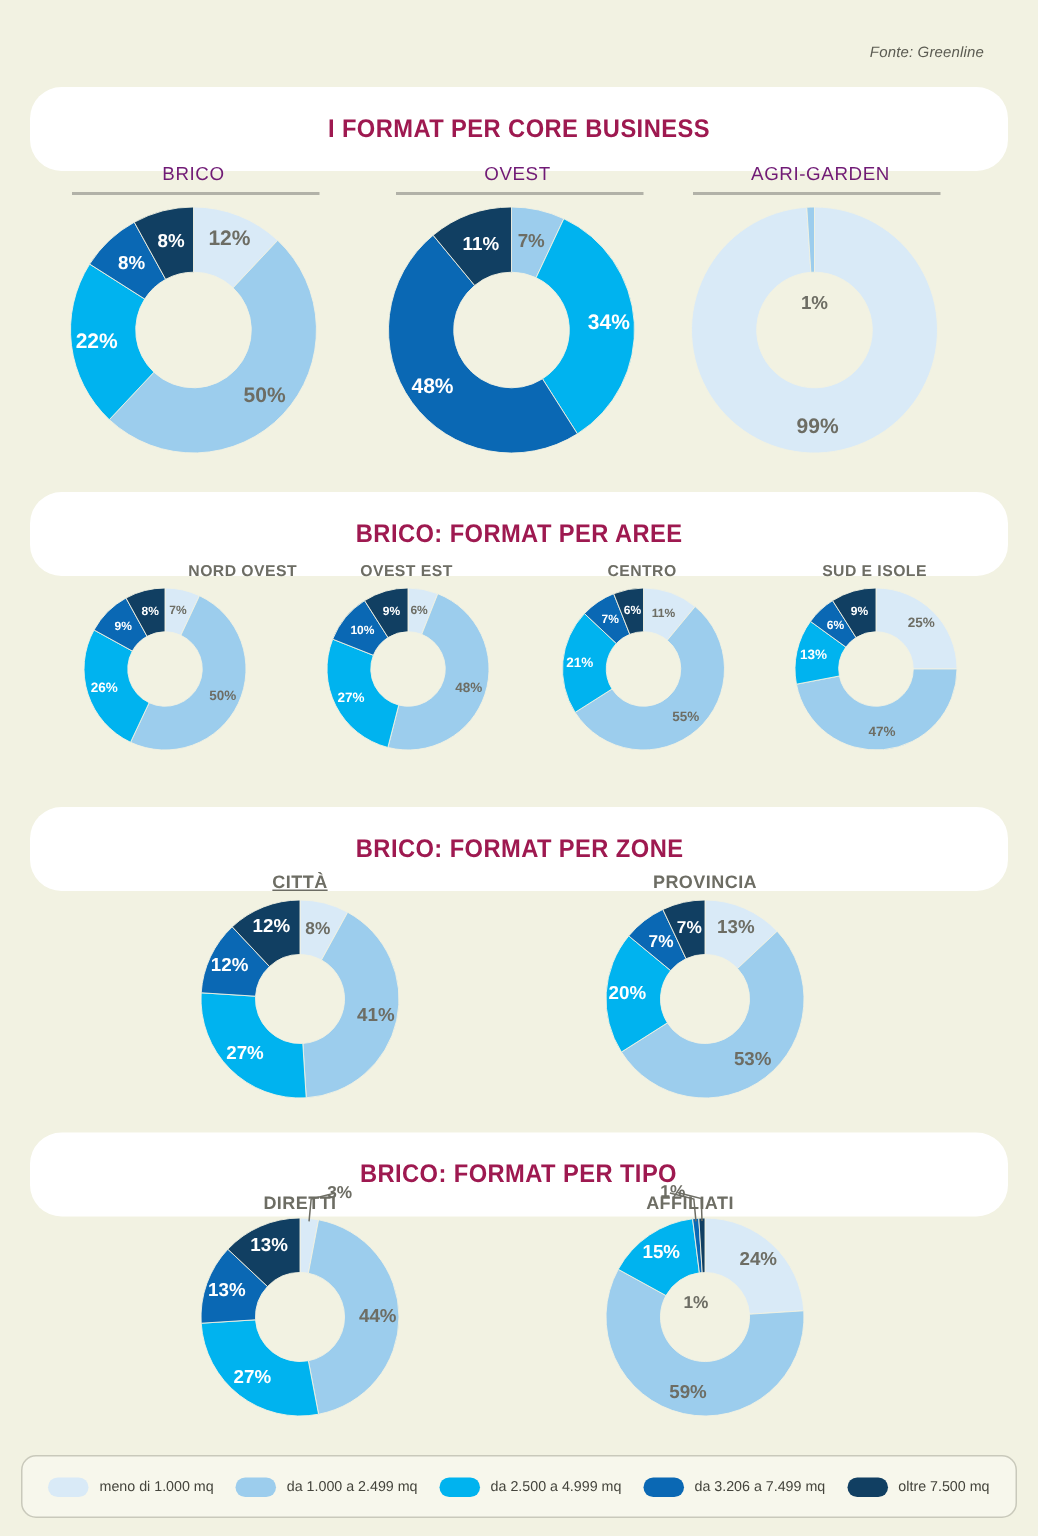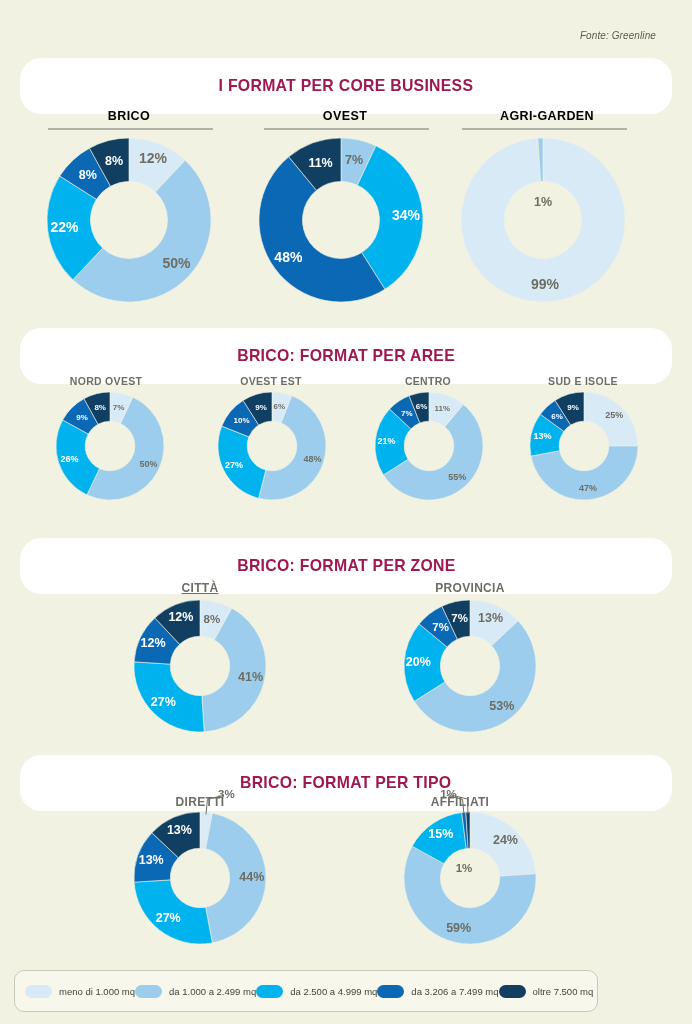--- a/index.html
+++ b/index.html
@@ -42,23 +42,23 @@
     letter-spacing: 0.3px;
     text-transform: uppercase;
     font-stretch: condensed;
     transform: scaleX(0.93);
   }
 
   
   .col-title {
     position: absolute;
     text-align: center;
-    color: #000000;
+    color: #701a75;
     font-size: 12.5px;
-    font-weight: bold;
+    font-weight: normal;
     letter-spacing: 0.4px;
   }
   .col-rule {
     position: absolute;
     height: 2px;
     background: #b2b2a8;
   }
 
   .sub-title {
     position: absolute;
@@ -83,21 +83,21 @@
     font-weight: bold;
     text-anchor: middle;
     dominant-baseline: middle;
   }
 
   
   .legend {
     position: absolute;
     left: 14px;
     bottom: 12px;
-    width: 584px;
+    width: 664px;
     height: 42px;
     background: #f7f7ec;
     border: 1.5px solid #c9c9bb;
     border-radius: 10px;
     display: flex;
     align-items: center;
     justify-content: space-around;
     padding: 0 10px;
   }
   .legend-item {
@@ -166,21 +166,21 @@
       <path d="M 110.85117739859625 34.16180826888173 A 82 82 0 0 1 115.99999999999999 34 L 116 77.46000000000001 A 38.54 38.54 0 0 0 113.58005337734023 77.53604988637441 Z" fill="#9ccded" stroke="#f2f2e2" stroke-width="0.6"></path>
       <text x="118.04328872448771" y="181.01850145572706" class="seg-label" fill="#6d6d64" font-size="14">99%</text>
       <text x="116" y="98.657" class="seg-label" text-anchor="middle" fill="#6d6d64" font-size="12.5">1%</text>
     </svg>
   </div>
 
 <div class="banner" style="top:328px">
   <span class="banner-title">BRICO: FORMAT PER AREE</span>
 </div>
 
-<div class="sub-title" style="top:375px; left:26px;  width:160px;">NORD OVEST</div>
+<div class="sub-title" style="top:375px; left:38px;  width:160px;text-align:right;">NORD OVEST</div>
 <div class="sub-title" style="top:375px; left:191px; width:160px;">OVEST EST</div>
 <div class="sub-title" style="top:375px; left:348px; width:160px;">CENTRO</div>
 <div class="sub-title" style="top:375px; left:503px; width:160px;">SUD E ISOLE</div>
 
 <div class="donut" id="donut-nord-ovest" style="top: 358px; left: 22px;">
     <svg width="176" height="176" viewBox="0 0 176 176">
       <path d="M 88 34 A 54 54 0 0 1 110.99208174451394 39.13933916683495 L 98.5763576024764 65.52409601674408 A 24.84 24.84 0 0 0 88 63.16 Z" fill="#d9eaf7" stroke="#f2f2e2" stroke-width="0.6"></path>
       <path d="M 110.99208174451394 39.13933916683495 A 54 54 0 0 1 65.00791825548609 136.86066083316507 L 77.42364239752361 110.47590398325593 A 24.84 24.84 0 0 0 98.5763576024764 65.52409601674408 Z" fill="#9ccded" stroke="#f2f2e2" stroke-width="0.6"></path>
       <path d="M 65.00791825548609 136.86066083316507 A 54 54 0 0 1 40.679439277631374 61.98530159850737 L 66.23254206771043 76.03323873531339 A 24.84 24.84 0 0 0 77.42364239752361 110.47590398325593 Z" fill="#00b3ef" stroke="#f2f2e2" stroke-width="0.6"></path>
       <path d="M 40.679439277631374 61.98530159850737 A 54 54 0 0 1 61.985301598507334 40.67943927763139 L 76.03323873531338 66.23254206771044 A 24.84 24.84 0 0 0 66.23254206771043 76.03323873531339 Z" fill="#0a68b4" stroke="#f2f2e2" stroke-width="0.6"></path>

